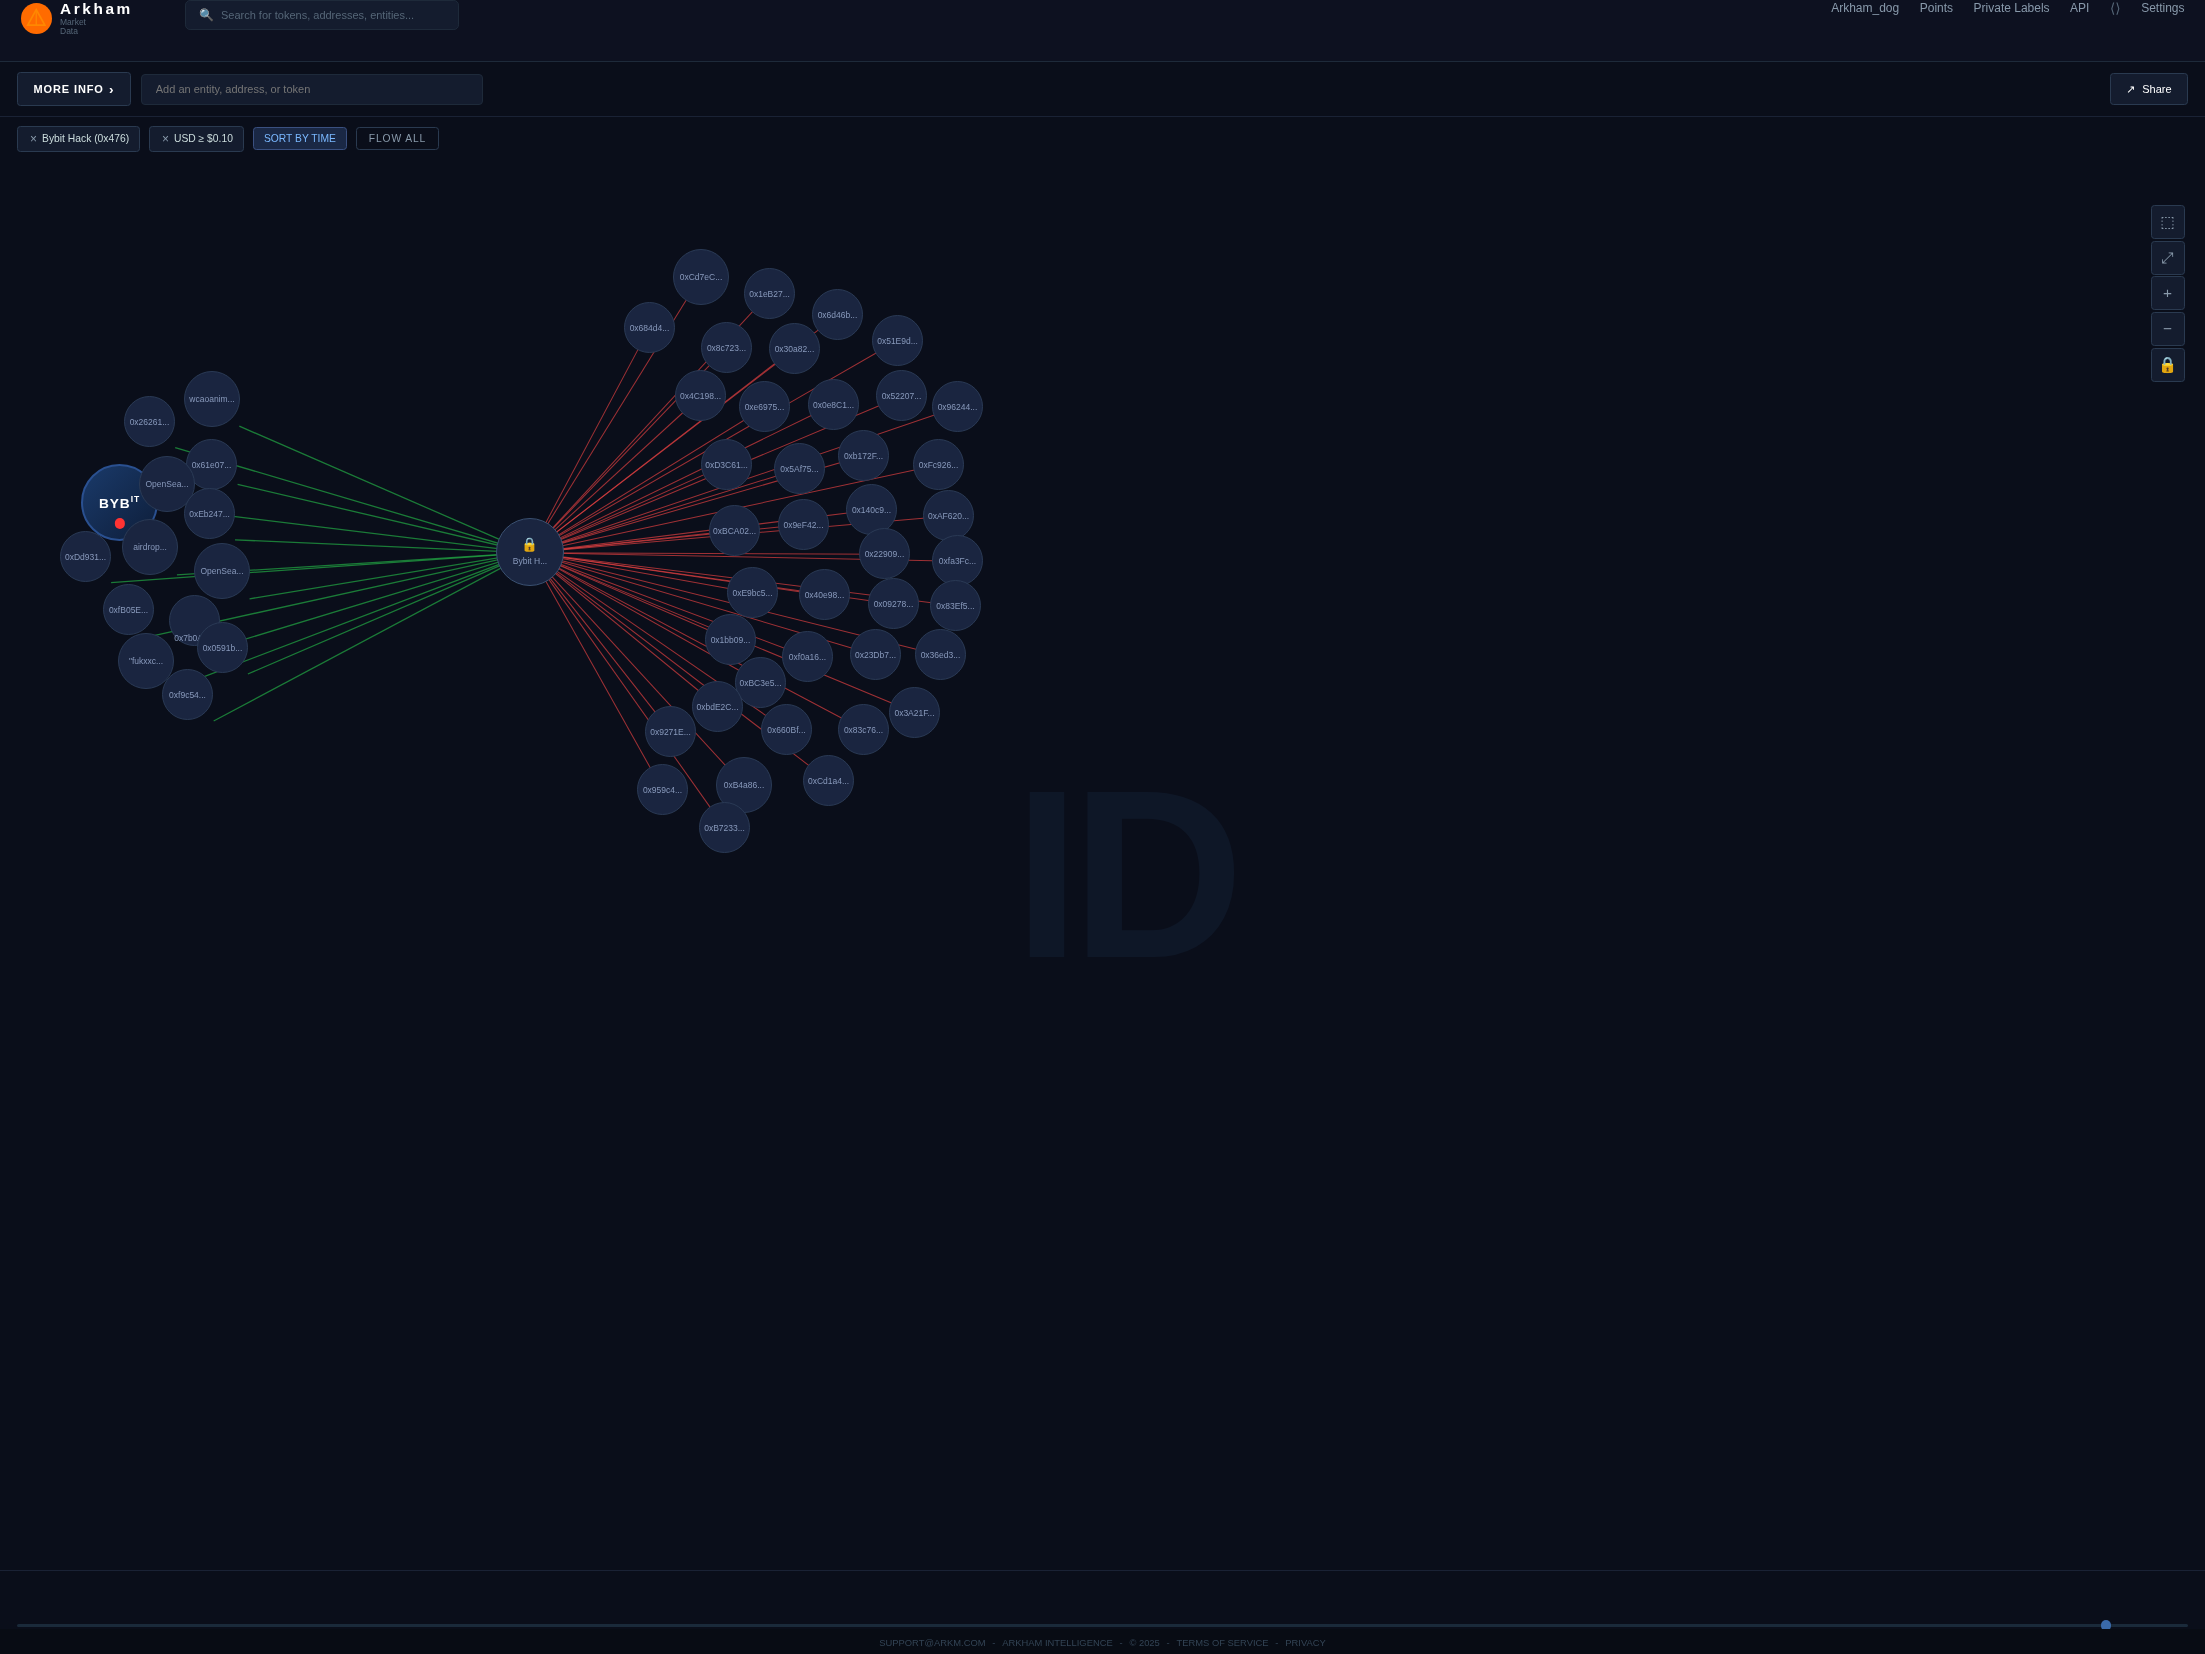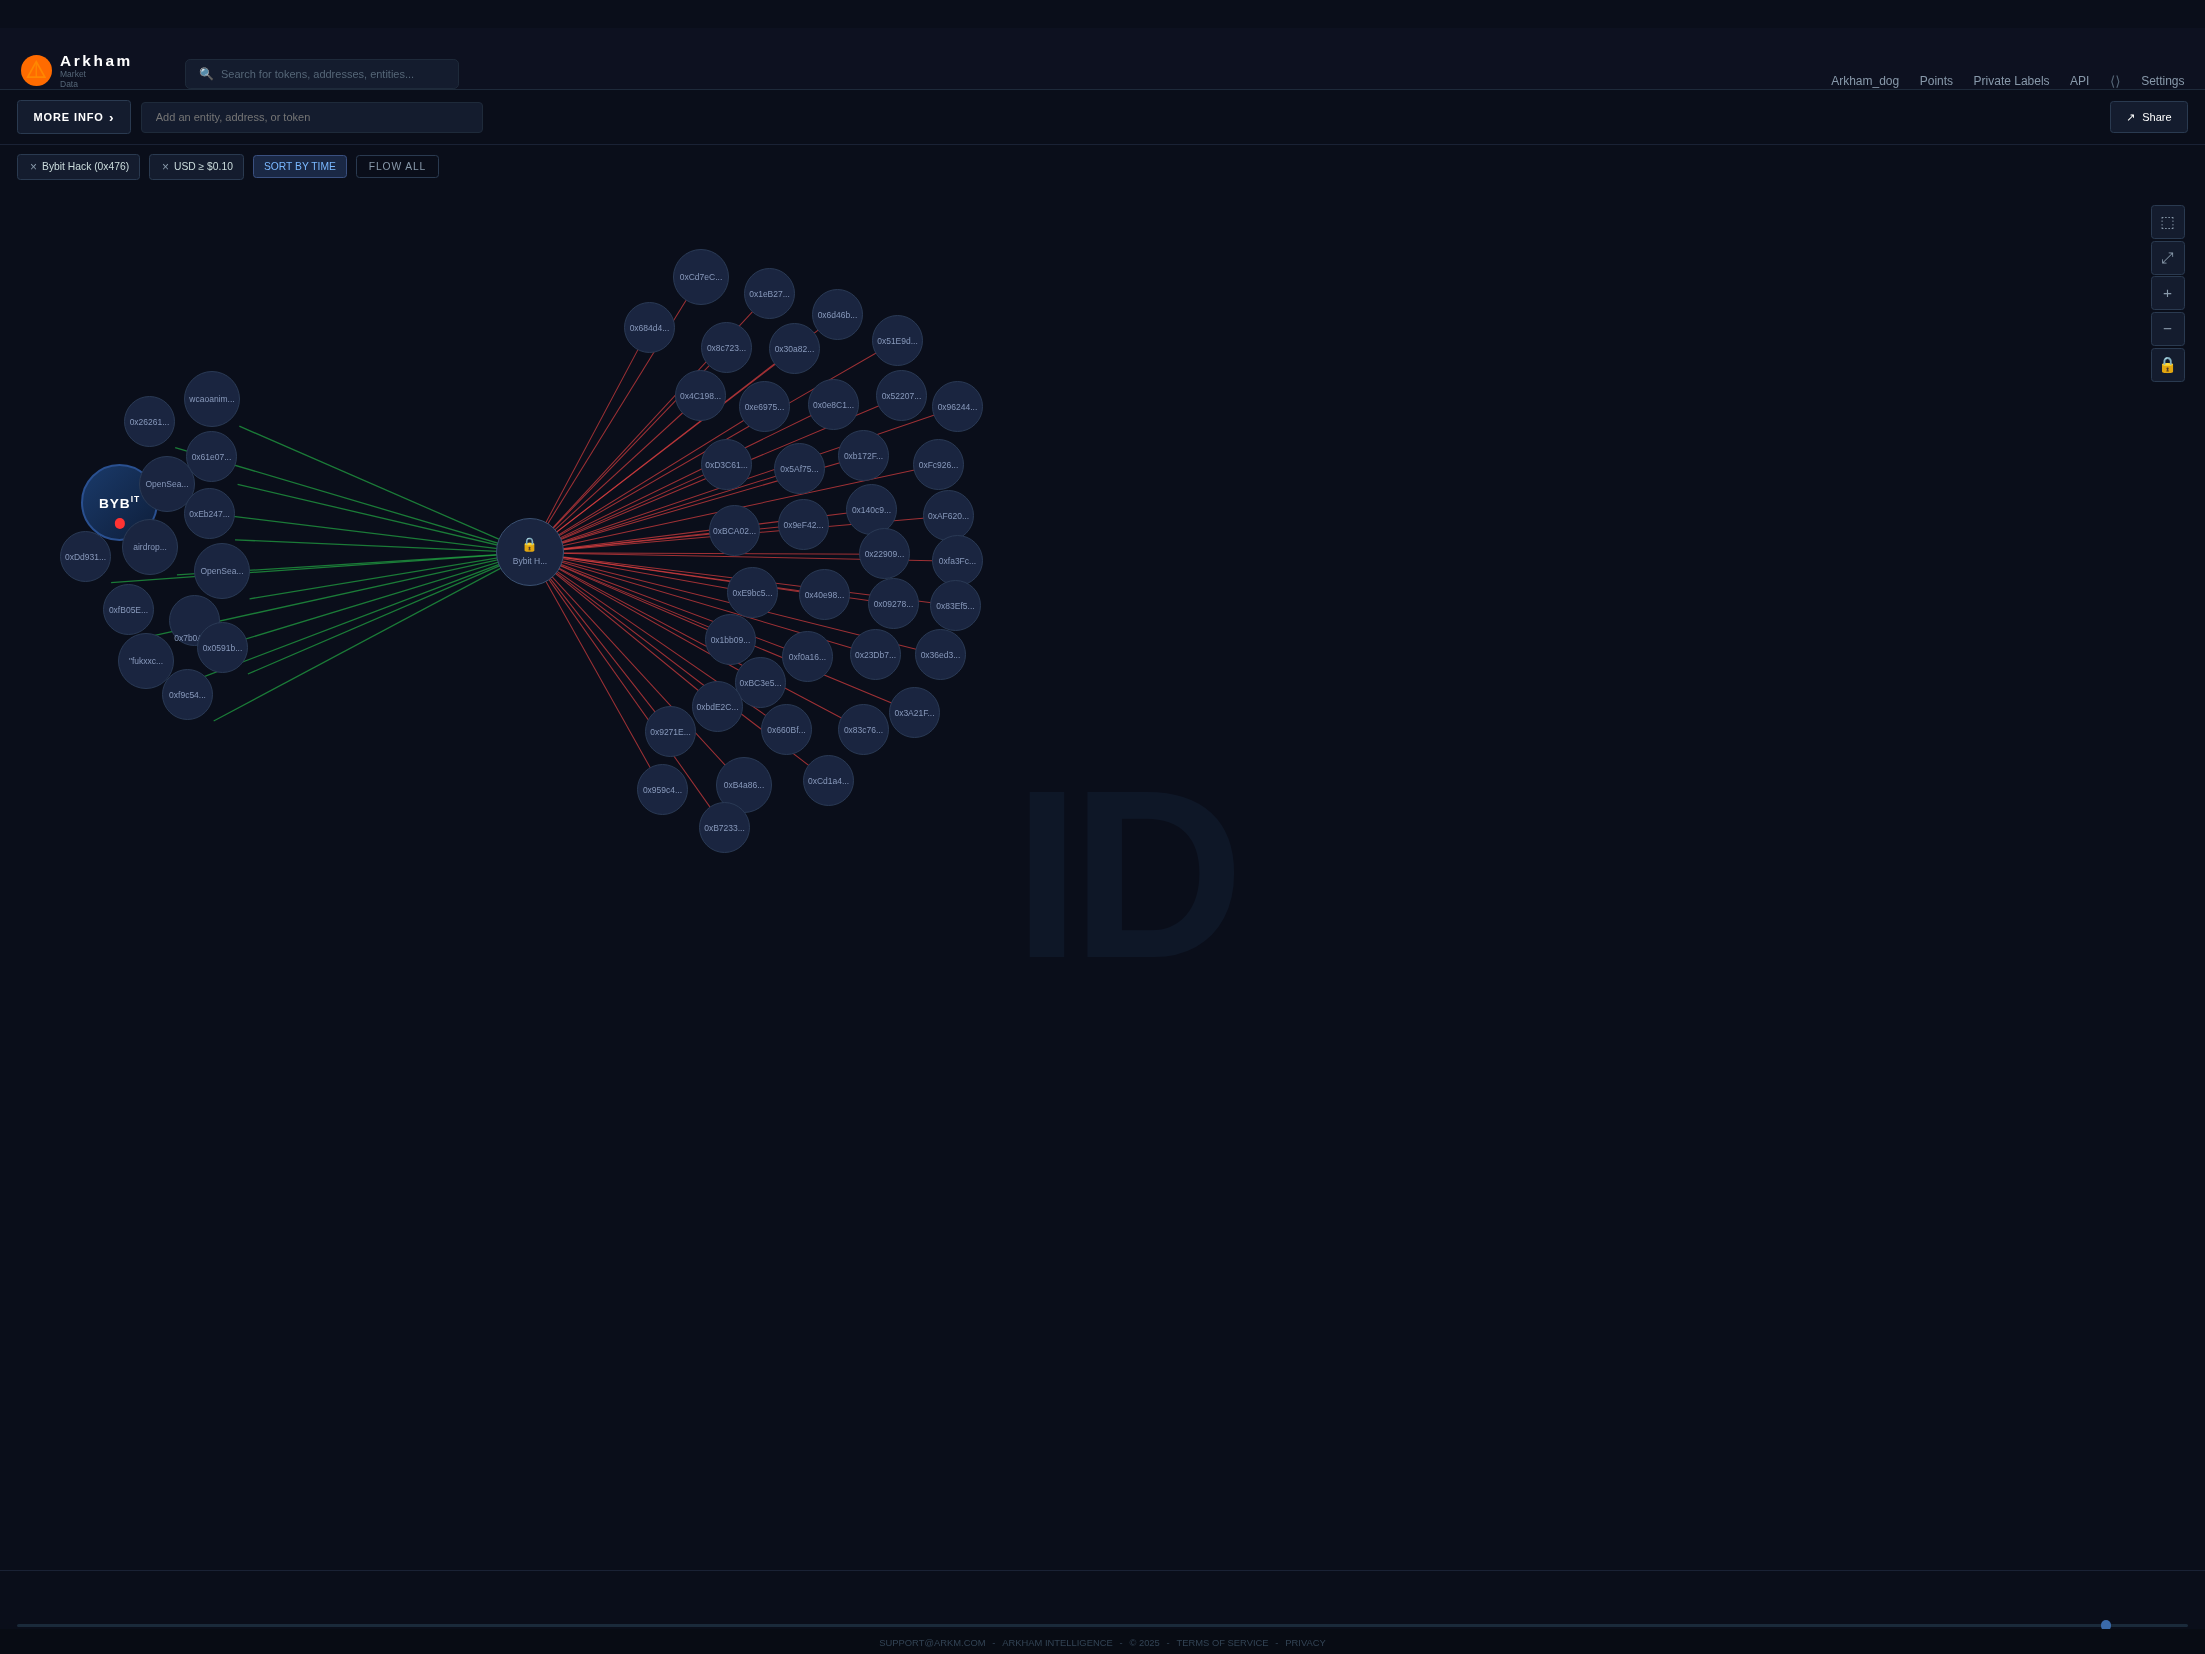--- a/index.html
+++ b/index.html
@@ -9,29 +9,28 @@
       font-family: 'Arial', sans-serif;
       width: 2205px;
       height: 1655px;
       overflow: hidden;
       position: relative;
     }
 
     
     .navbar {
       display: flex;
-      align-items: flex-end;
+      align-items: flex-start;
       height: 62px;
       background: #0d1120;
       border-bottom: 0.9px solid #1e2a3a;
       padding: 0 20.5px;
       gap: 27px;
       position: relative;
       z-index: 100;
-      margin-top: 28px;
     }
     .logo-area {
       display: flex;
       align-items: center;
       gap: 8.5px;
       min-width: 137px;
     }
     .logo-icon {
       width: 31px;
       height: 31px;
@@ -589,21 +588,21 @@
       </div>
       <div class="node" style="width: 51px; height: 51px; left: 699px; top: 624px;">
         <span class="node-label">0xB7233...</span>
       </div>
       <div class="node" style="width: 56px; height: 56px; left: 184px; top: 193px;">
         <span class="node-label">wcaoanim...</span>
       </div>
       <div class="node" style="width: 51px; height: 51px; left: 124px; top: 218px;">
         <span class="node-label">0x26261...</span>
       </div>
-      <div class="node" style="width: 51px; height: 51px; left: 186px; top: 253px;">
+      <div class="node" style="width: 51px; height: 51px; left: 186px; top: 261px;">
         <span class="node-label">0x61e07...</span>
       </div>
       <div class="node" style="width: 56px; height: 56px; left: 139px; top: 278px;">
         <span class="node-label">OpenSea...</span>
       </div>
       <div class="node" style="width: 51px; height: 51px; left: 184px; top: 310px;">
         <span class="node-label">0xEb247...</span>
       </div>
       <div class="node" style="width: 51px; height: 51px; left: 60px; top: 353px;">
         <span class="node-label">0xDd931...</span>

